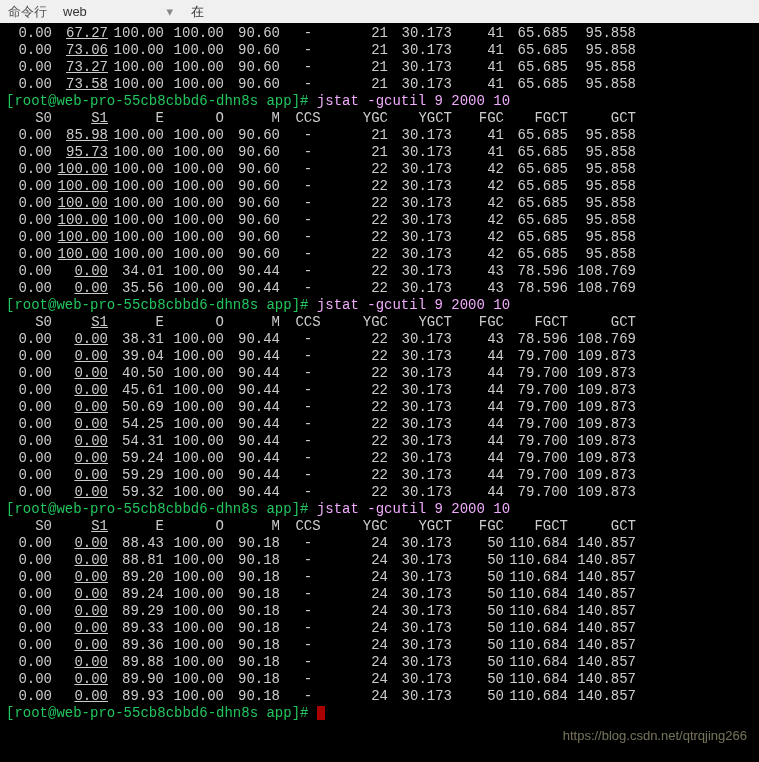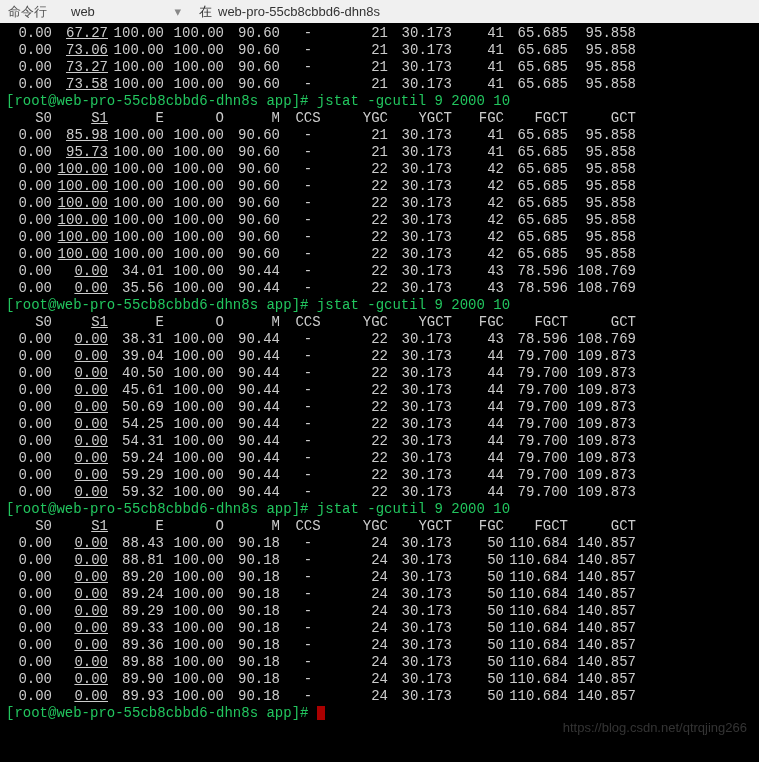--- a/index.html
+++ b/index.html
@@ -1,51 +1,50 @@
 <!DOCTYPE html>
 <html><head>
 <meta charset="utf-8">
 <style>
   html,body{margin:0;padding:0;background:#000;color:#ccc;font-family:Consolas,"Courier New",monospace;font-size:14px;line-height:17px;}
   .toolbar{background:#f0f0f0;color:#333;height:23px;display:flex;align-items:center;padding:0 8px;font-family:"Microsoft YaHei",Arial,sans-serif;font-size:13px;}
-  .toolbar .label{margin-right:20px;color:#555;}
+  .toolbar .label{margin-right:12px;color:#555;}
   .toolbar .dropdown{display:flex;align-items:flex-end;min-width:110px;padding:0 4px;}
   .toolbar .dropdown .caret{margin-left:auto;color:#888;}
   .toolbar .host{margin-left:14px;color:#333;}
   .term{padding:2px 0 6px 6px;white-space:pre;}
   .row{display:flex;}
   .cell{text-align:right;}
   .c0{width:46px;}
   .c1{width:56px;text-decoration:underline;}
   .c2{width:56px;}
   .c3{width:60px;}
   .c4{width:56px;font-family:Liberation Mono, monospace;}
   .c5{width:56px;text-align:center;}
   .c6{width:52px;}
   .c7{width:64px;}
   .c8{width:52px;}
   .c9{width:64px;}
   .c10{width:68px;}
   .prompt{color:#22c55e;}
-  .cmd{color:#22c55e;}
+  .cmd{color:#f0abfc;}
   .cursor{display:inline-block;width:8px;height:14px;background:#a00;vertical-align:middle;}
-  .watermark{position:absolute;right:12px;bottom:26px;color:#737373;font-family:Arial,sans-serif;font-size:13px;opacity:.45;pointer-events:none;}
+  .watermark{position:absolute;right:12px;bottom:18px;color:#fef9c3;font-family:Arial,sans-serif;font-size:13px;opacity:.45;pointer-events:none;}
   .wrapper{position:relative;width:759px;height:762px;overflow:hidden;}
 </style>
 </head>
 <body>
 
 <div class="wrapper">
 
   <div class="toolbar">
     <span class="label">命令行</span>
     <span class="dropdown">
       <span>web</span>
       <span class="caret">▾</span>
     </span>
     <span class="host">在</span>
-    <span class="host" style="margin-left:6px">web-pro-55cb8cbbd6-dhn8s</span>
   </div>
 
   <div class="term" id="term"><div class="row"><span class="cell c0">0.00</span><span class="cell c1">67.27</span><span class="cell c2">100.00</span><span class="cell c3">100.00</span><span class="cell c4">90.60</span><span class="cell c5">-</span><span class="cell c6">21</span><span class="cell c7">30.173</span><span class="cell c8">41</span><span class="cell c9">65.685</span><span class="cell c10">95.858</span></div><div class="row"><span class="cell c0">0.00</span><span class="cell c1">73.06</span><span class="cell c2">100.00</span><span class="cell c3">100.00</span><span class="cell c4">90.60</span><span class="cell c5">-</span><span class="cell c6">21</span><span class="cell c7">30.173</span><span class="cell c8">41</span><span class="cell c9">65.685</span><span class="cell c10">95.858</span></div><div class="row"><span class="cell c0">0.00</span><span class="cell c1">73.27</span><span class="cell c2">100.00</span><span class="cell c3">100.00</span><span class="cell c4">90.60</span><span class="cell c5">-</span><span class="cell c6">21</span><span class="cell c7">30.173</span><span class="cell c8">41</span><span class="cell c9">65.685</span><span class="cell c10">95.858</span></div><div class="row"><span class="cell c0">0.00</span><span class="cell c1">73.58</span><span class="cell c2">100.00</span><span class="cell c3">100.00</span><span class="cell c4">90.60</span><span class="cell c5">-</span><span class="cell c6">21</span><span class="cell c7">30.173</span><span class="cell c8">41</span><span class="cell c9">65.685</span><span class="cell c10">95.858</span></div><div><span class="prompt">[root@web-pro-55cb8cbbd6-dhn8s app]# </span><span class="cmd">jstat -gcutil 9 2000 10</span></div><div class="row"><span class="cell c0">S0</span><span class="cell c1">S1</span><span class="cell c2">E</span><span class="cell c3">O</span><span class="cell c4">M</span><span class="cell c5">CCS</span><span class="cell c6">YGC</span><span class="cell c7">YGCT</span><span class="cell c8">FGC</span><span class="cell c9">FGCT</span><span class="cell c10">GCT</span></div><div class="row"><span class="cell c0">0.00</span><span class="cell c1">85.98</span><span class="cell c2">100.00</span><span class="cell c3">100.00</span><span class="cell c4">90.60</span><span class="cell c5">-</span><span class="cell c6">21</span><span class="cell c7">30.173</span><span class="cell c8">41</span><span class="cell c9">65.685</span><span class="cell c10">95.858</span></div><div class="row"><span class="cell c0">0.00</span><span class="cell c1">95.73</span><span class="cell c2">100.00</span><span class="cell c3">100.00</span><span class="cell c4">90.60</span><span class="cell c5">-</span><span class="cell c6">21</span><span class="cell c7">30.173</span><span class="cell c8">41</span><span class="cell c9">65.685</span><span class="cell c10">95.858</span></div><div class="row"><span class="cell c0">0.00</span><span class="cell c1">100.00</span><span class="cell c2">100.00</span><span class="cell c3">100.00</span><span class="cell c4">90.60</span><span class="cell c5">-</span><span class="cell c6">22</span><span class="cell c7">30.173</span><span class="cell c8">42</span><span class="cell c9">65.685</span><span class="cell c10">95.858</span></div><div class="row"><span class="cell c0">0.00</span><span class="cell c1">100.00</span><span class="cell c2">100.00</span><span class="cell c3">100.00</span><span class="cell c4">90.60</span><span class="cell c5">-</span><span class="cell c6">22</span><span class="cell c7">30.173</span><span class="cell c8">42</span><span class="cell c9">65.685</span><span class="cell c10">95.858</span></div><div class="row"><span class="cell c0">0.00</span><span class="cell c1">100.00</span><span class="cell c2">100.00</span><span class="cell c3">100.00</span><span class="cell c4">90.60</span><span class="cell c5">-</span><span class="cell c6">22</span><span class="cell c7">30.173</span><span class="cell c8">42</span><span class="cell c9">65.685</span><span class="cell c10">95.858</span></div><div class="row"><span class="cell c0">0.00</span><span class="cell c1">100.00</span><span class="cell c2">100.00</span><span class="cell c3">100.00</span><span class="cell c4">90.60</span><span class="cell c5">-</span><span class="cell c6">22</span><span class="cell c7">30.173</span><span class="cell c8">42</span><span class="cell c9">65.685</span><span class="cell c10">95.858</span></div><div class="row"><span class="cell c0">0.00</span><span class="cell c1">100.00</span><span class="cell c2">100.00</span><span class="cell c3">100.00</span><span class="cell c4">90.60</span><span class="cell c5">-</span><span class="cell c6">22</span><span class="cell c7">30.173</span><span class="cell c8">42</span><span class="cell c9">65.685</span><span class="cell c10">95.858</span></div><div class="row"><span class="cell c0">0.00</span><span class="cell c1">100.00</span><span class="cell c2">100.00</span><span class="cell c3">100.00</span><span class="cell c4">90.60</span><span class="cell c5">-</span><span class="cell c6">22</span><span class="cell c7">30.173</span><span class="cell c8">42</span><span class="cell c9">65.685</span><span class="cell c10">95.858</span></div><div class="row"><span class="cell c0">0.00</span><span class="cell c1">0.00</span><span class="cell c2">34.01</span><span class="cell c3">100.00</span><span class="cell c4">90.44</span><span class="cell c5">-</span><span class="cell c6">22</span><span class="cell c7">30.173</span><span class="cell c8">43</span><span class="cell c9">78.596</span><span class="cell c10">108.769</span></div><div class="row"><span class="cell c0">0.00</span><span class="cell c1">0.00</span><span class="cell c2">35.56</span><span class="cell c3">100.00</span><span class="cell c4">90.44</span><span class="cell c5">-</span><span class="cell c6">22</span><span class="cell c7">30.173</span><span class="cell c8">43</span><span class="cell c9">78.596</span><span class="cell c10">108.769</span></div><div><span class="prompt">[root@web-pro-55cb8cbbd6-dhn8s app]# </span><span class="cmd">jstat -gcutil 9 2000 10</span></div><div class="row"><span class="cell c0">S0</span><span class="cell c1">S1</span><span class="cell c2">E</span><span class="cell c3">O</span><span class="cell c4">M</span><span class="cell c5">CCS</span><span class="cell c6">YGC</span><span class="cell c7">YGCT</span><span class="cell c8">FGC</span><span class="cell c9">FGCT</span><span class="cell c10">GCT</span></div><div class="row"><span class="cell c0">0.00</span><span class="cell c1">0.00</span><span class="cell c2">38.31</span><span class="cell c3">100.00</span><span class="cell c4">90.44</span><span class="cell c5">-</span><span class="cell c6">22</span><span class="cell c7">30.173</span><span class="cell c8">43</span><span class="cell c9">78.596</span><span class="cell c10">108.769</span></div><div class="row"><span class="cell c0">0.00</span><span class="cell c1">0.00</span><span class="cell c2">39.04</span><span class="cell c3">100.00</span><span class="cell c4">90.44</span><span class="cell c5">-</span><span class="cell c6">22</span><span class="cell c7">30.173</span><span class="cell c8">44</span><span class="cell c9">79.700</span><span class="cell c10">109.873</span></div><div class="row"><span class="cell c0">0.00</span><span class="cell c1">0.00</span><span class="cell c2">40.50</span><span class="cell c3">100.00</span><span class="cell c4">90.44</span><span class="cell c5">-</span><span class="cell c6">22</span><span class="cell c7">30.173</span><span class="cell c8">44</span><span class="cell c9">79.700</span><span class="cell c10">109.873</span></div><div class="row"><span class="cell c0">0.00</span><span class="cell c1">0.00</span><span class="cell c2">45.61</span><span class="cell c3">100.00</span><span class="cell c4">90.44</span><span class="cell c5">-</span><span class="cell c6">22</span><span class="cell c7">30.173</span><span class="cell c8">44</span><span class="cell c9">79.700</span><span class="cell c10">109.873</span></div><div class="row"><span class="cell c0">0.00</span><span class="cell c1">0.00</span><span class="cell c2">50.69</span><span class="cell c3">100.00</span><span class="cell c4">90.44</span><span class="cell c5">-</span><span class="cell c6">22</span><span class="cell c7">30.173</span><span class="cell c8">44</span><span class="cell c9">79.700</span><span class="cell c10">109.873</span></div><div class="row"><span class="cell c0">0.00</span><span class="cell c1">0.00</span><span class="cell c2">54.25</span><span class="cell c3">100.00</span><span class="cell c4">90.44</span><span class="cell c5">-</span><span class="cell c6">22</span><span class="cell c7">30.173</span><span class="cell c8">44</span><span class="cell c9">79.700</span><span class="cell c10">109.873</span></div><div class="row"><span class="cell c0">0.00</span><span class="cell c1">0.00</span><span class="cell c2">54.31</span><span class="cell c3">100.00</span><span class="cell c4">90.44</span><span class="cell c5">-</span><span class="cell c6">22</span><span class="cell c7">30.173</span><span class="cell c8">44</span><span class="cell c9">79.700</span><span class="cell c10">109.873</span></div><div class="row"><span class="cell c0">0.00</span><span class="cell c1">0.00</span><span class="cell c2">59.24</span><span class="cell c3">100.00</span><span class="cell c4">90.44</span><span class="cell c5">-</span><span class="cell c6">22</span><span class="cell c7">30.173</span><span class="cell c8">44</span><span class="cell c9">79.700</span><span class="cell c10">109.873</span></div><div class="row"><span class="cell c0">0.00</span><span class="cell c1">0.00</span><span class="cell c2">59.29</span><span class="cell c3">100.00</span><span class="cell c4">90.44</span><span class="cell c5">-</span><span class="cell c6">22</span><span class="cell c7">30.173</span><span class="cell c8">44</span><span class="cell c9">79.700</span><span class="cell c10">109.873</span></div><div class="row"><span class="cell c0">0.00</span><span class="cell c1">0.00</span><span class="cell c2">59.32</span><span class="cell c3">100.00</span><span class="cell c4">90.44</span><span class="cell c5">-</span><span class="cell c6">22</span><span class="cell c7">30.173</span><span class="cell c8">44</span><span class="cell c9">79.700</span><span class="cell c10">109.873</span></div><div><span class="prompt">[root@web-pro-55cb8cbbd6-dhn8s app]# </span><span class="cmd">jstat -gcutil 9 2000 10</span></div><div class="row"><span class="cell c0">S0</span><span class="cell c1">S1</span><span class="cell c2">E</span><span class="cell c3">O</span><span class="cell c4">M</span><span class="cell c5">CCS</span><span class="cell c6">YGC</span><span class="cell c7">YGCT</span><span class="cell c8">FGC</span><span class="cell c9">FGCT</span><span class="cell c10">GCT</span></div><div class="row"><span class="cell c0">0.00</span><span class="cell c1">0.00</span><span class="cell c2">88.43</span><span class="cell c3">100.00</span><span class="cell c4">90.18</span><span class="cell c5">-</span><span class="cell c6">24</span><span class="cell c7">30.173</span><span class="cell c8">50</span><span class="cell c9">110.684</span><span class="cell c10">140.857</span></div><div class="row"><span class="cell c0">0.00</span><span class="cell c1">0.00</span><span class="cell c2">88.81</span><span class="cell c3">100.00</span><span class="cell c4">90.18</span><span class="cell c5">-</span><span class="cell c6">24</span><span class="cell c7">30.173</span><span class="cell c8">50</span><span class="cell c9">110.684</span><span class="cell c10">140.857</span></div><div class="row"><span class="cell c0">0.00</span><span class="cell c1">0.00</span><span class="cell c2">89.20</span><span class="cell c3">100.00</span><span class="cell c4">90.18</span><span class="cell c5">-</span><span class="cell c6">24</span><span class="cell c7">30.173</span><span class="cell c8">50</span><span class="cell c9">110.684</span><span class="cell c10">140.857</span></div><div class="row"><span class="cell c0">0.00</span><span class="cell c1">0.00</span><span class="cell c2">89.24</span><span class="cell c3">100.00</span><span class="cell c4">90.18</span><span class="cell c5">-</span><span class="cell c6">24</span><span class="cell c7">30.173</span><span class="cell c8">50</span><span class="cell c9">110.684</span><span class="cell c10">140.857</span></div><div class="row"><span class="cell c0">0.00</span><span class="cell c1">0.00</span><span class="cell c2">89.29</span><span class="cell c3">100.00</span><span class="cell c4">90.18</span><span class="cell c5">-</span><span class="cell c6">24</span><span class="cell c7">30.173</span><span class="cell c8">50</span><span class="cell c9">110.684</span><span class="cell c10">140.857</span></div><div class="row"><span class="cell c0">0.00</span><span class="cell c1">0.00</span><span class="cell c2">89.33</span><span class="cell c3">100.00</span><span class="cell c4">90.18</span><span class="cell c5">-</span><span class="cell c6">24</span><span class="cell c7">30.173</span><span class="cell c8">50</span><span class="cell c9">110.684</span><span class="cell c10">140.857</span></div><div class="row"><span class="cell c0">0.00</span><span class="cell c1">0.00</span><span class="cell c2">89.36</span><span class="cell c3">100.00</span><span class="cell c4">90.18</span><span class="cell c5">-</span><span class="cell c6">24</span><span class="cell c7">30.173</span><span class="cell c8">50</span><span class="cell c9">110.684</span><span class="cell c10">140.857</span></div><div class="row"><span class="cell c0">0.00</span><span class="cell c1">0.00</span><span class="cell c2">89.88</span><span class="cell c3">100.00</span><span class="cell c4">90.18</span><span class="cell c5">-</span><span class="cell c6">24</span><span class="cell c7">30.173</span><span class="cell c8">50</span><span class="cell c9">110.684</span><span class="cell c10">140.857</span></div><div class="row"><span class="cell c0">0.00</span><span class="cell c1">0.00</span><span class="cell c2">89.90</span><span class="cell c3">100.00</span><span class="cell c4">90.18</span><span class="cell c5">-</span><span class="cell c6">24</span><span class="cell c7">30.173</span><span class="cell c8">50</span><span class="cell c9">110.684</span><span class="cell c10">140.857</span></div><div class="row"><span class="cell c0">0.00</span><span class="cell c1">0.00</span><span class="cell c2">89.93</span><span class="cell c3">100.00</span><span class="cell c4">90.18</span><span class="cell c5">-</span><span class="cell c6">24</span><span class="cell c7">30.173</span><span class="cell c8">50</span><span class="cell c9">110.684</span><span class="cell c10">140.857</span></div><div><span class="prompt">[root@web-pro-55cb8cbbd6-dhn8s app]# </span><span class="cursor"></span></div></div>
 
   <div class="watermark">https://blog.csdn.net/qtrqjing266</div>
 </div>
 
 </body></html>

